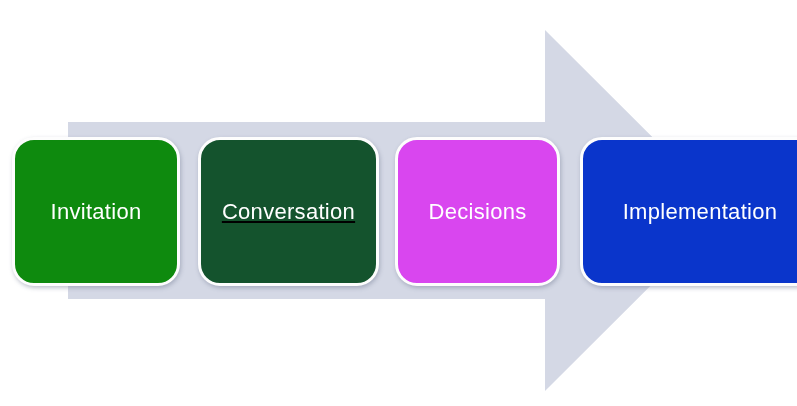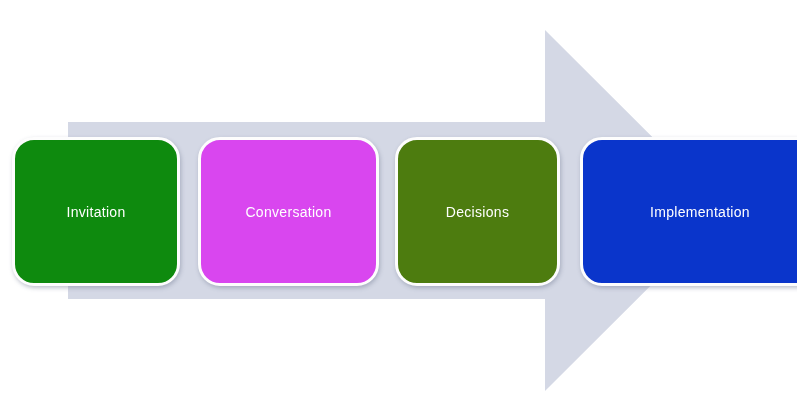--- a/index.html
+++ b/index.html
@@ -30,21 +30,21 @@
     box-sizing: border-box;
     border: 3px solid #fdfdfd;
     border-radius: 22px;
     display: flex;
     align-items: center;
     justify-content: center;
     box-shadow: 1px 2px 4px rgba(110, 120, 145, 0.45);
   }
   .step-label {
     color: #ffffff;
-    font-size: 14px;
+    font-size: 22px;
     line-height: 1;
     letter-spacing: 0.3px;
     white-space: nowrap;
   }
   .box-1 { left: 12px;  width: 168px; }
   .box-2 { left: 198px; width: 181px; }
   .box-3 { left: 395px; width: 165px; }
   .box-4 { left: 580px; width: 240px; }
 </style>
 </head>
@@ -53,25 +53,25 @@
 <div class="canvas">
 
   <svg class="arrow-svg" viewBox="0 0 797 406" aria-hidden="true">
     <polygon points="68,122 545,122 545,30 726,210.5 545,391 545,299 68,299" style="fill: rgb(212, 216, 229);"></polygon>
   </svg>
 
   <div class="step-box box-1" style="background-color: rgb(14, 138, 14);">
     <span class="step-label">Invitation</span>
   </div>
 
-  <div class="step-box box-2" style="background-color: #d946ef;">
+  <div class="step-box box-2" style="background-color: #14532d; text-decoration: underline;">
     <span class="step-label">Conversation</span>
   </div>
 
-  <div class="step-box box-3" style="background-color: #4d7c0f;">
+  <div class="step-box box-3" style="background-color: #d946ef;">
     <span class="step-label">Decisions</span>
   </div>
 
   <div class="step-box box-4" style="background-color: rgb(10, 53, 203);">
     <span class="step-label">Implementation</span>
   </div>
 
 </div>
 
 </body></html>

